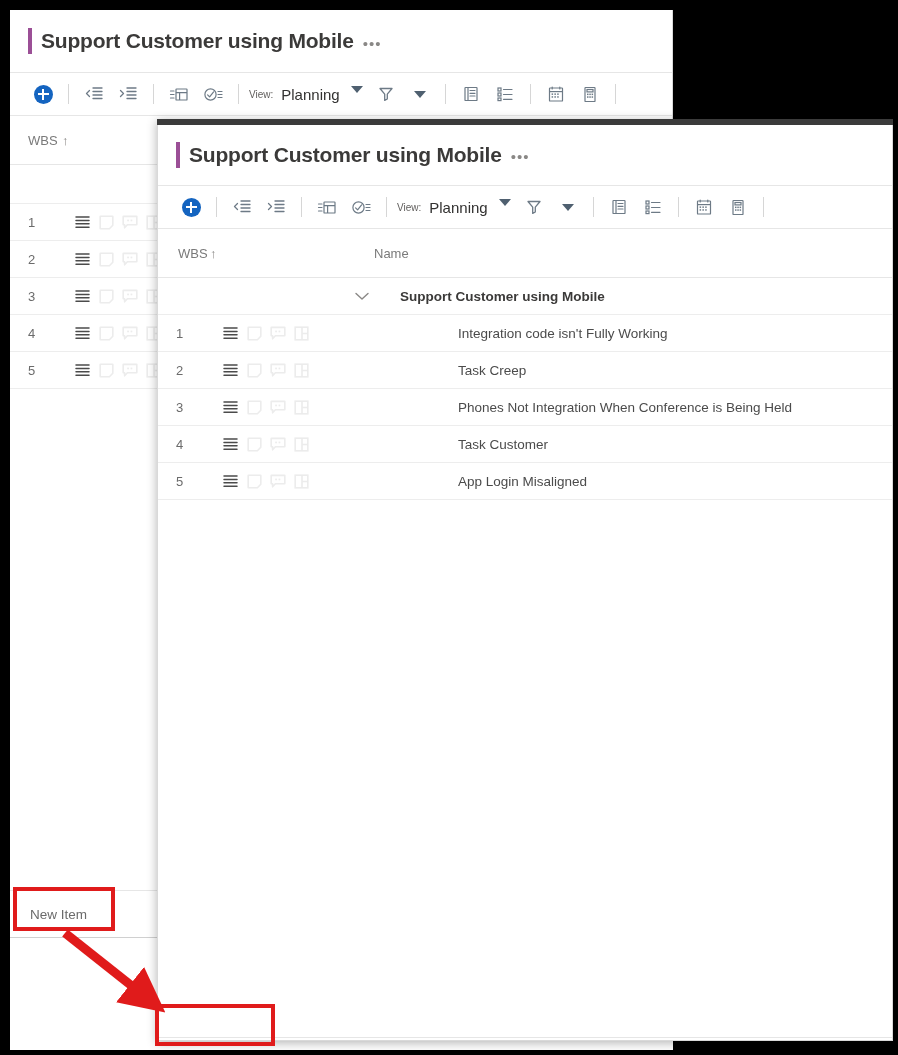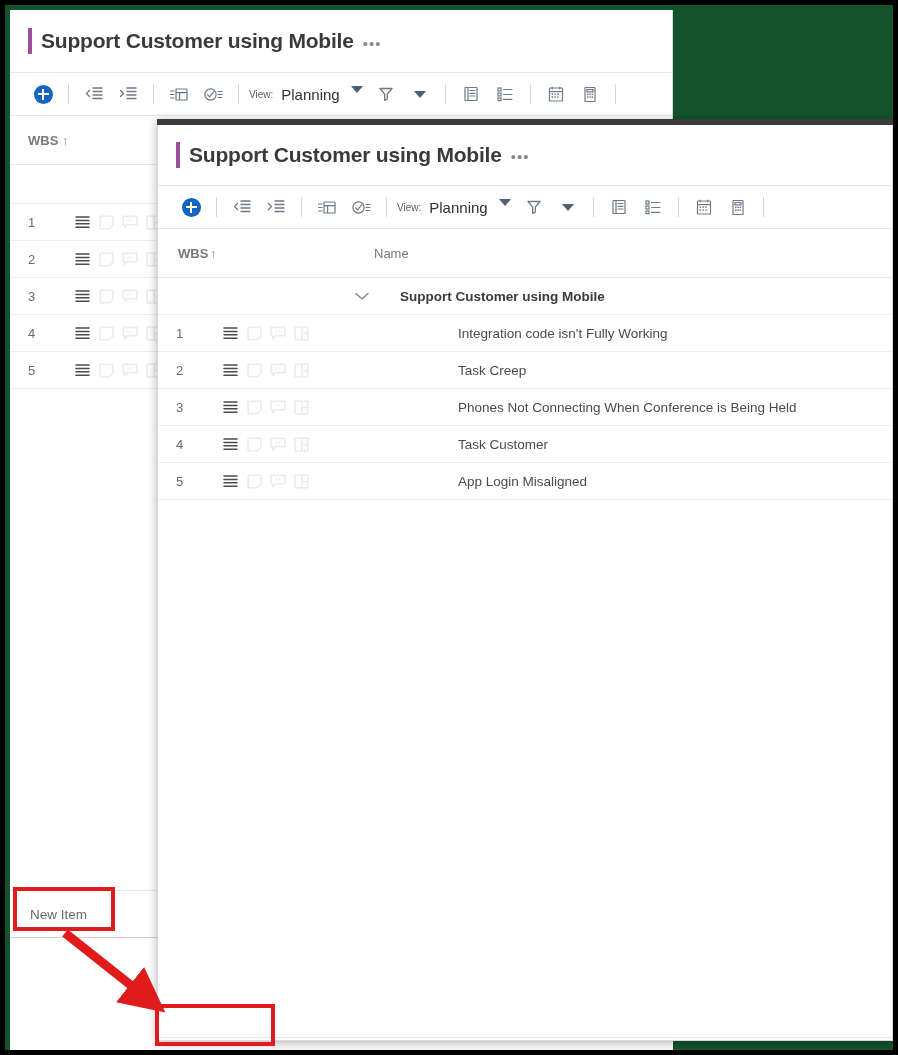--- a/index.html
+++ b/index.html
@@ -13,21 +13,21 @@
     -webkit-font-smoothing: antialiased;
   }
 
   
   #screenshot {
     position: relative;
     width: 898px;
     height: 1055px;
     box-sizing: border-box;
     border: 5px solid #000000;
-    background: #14532d;
+    background: #000000;
     overflow: hidden;
   }
 
   
   .win {
     position: absolute;
     background: #ffffff;
     box-sizing: border-box;
   }
 
@@ -148,21 +148,21 @@
   
   .grid-head {
     display: flex;
     align-items: center;
     height: 48px;
     border-bottom: 1px solid #e6e6e6;
     background: #fff;
     font-size: 13px;
     color: #7a7a7a;
   }
-  .col-wbs  { width: 52px; padding-left: 18px; box-sizing: border-box; font-weight: bold; }
+  .col-wbs  { width: 52px; padding-left: 18px; box-sizing: border-box; }
   .col-sort { width: 42px; text-align: left; color: #8a8886; }
   .col-name-head { flex: 1; }
 
   
   .grid-row {
     display: flex;
     align-items: center;
     height: 36px;
     border-bottom: 1px solid #ededed;
     background: #fff;
@@ -791,21 +791,21 @@
                   </g>
                 </svg>
                 <svg width="15" height="15" viewBox="0 0 15 15">
                   <g fill="none" stroke="#ececec" stroke-width="1.6">
                     <rect x="1.2" y="1.2" width="12.6" height="12.6"></rect>
                     <path d="M8 1.2v12.6M8 7.5h5.8"></path>
                   </g>
                 </svg>
               </div>
               <div class="cell-spacer" style="width: 128px;"></div>
-              <div class="cell-name">Phones Not Connecting When Conference is Being Held</div>
+              <div class="cell-name">Phones Not Integration When Conference is Being Held</div>
             </div>
             <div class="grid-row">
               <div class="cell-wbs">4</div>
               <div class="cell-icons">
                 <svg width="17" height="14" viewBox="0 0 17 14">
                   <g stroke="#4b4b4b" stroke-width="1.5" stroke-linecap="round">
                     <path d="M2 2h13"></path>
                     <path d="M2 5.4h13"></path>
                     <path d="M2 8.8h13"></path>
                     <path d="M2 12.2h13"></path>

